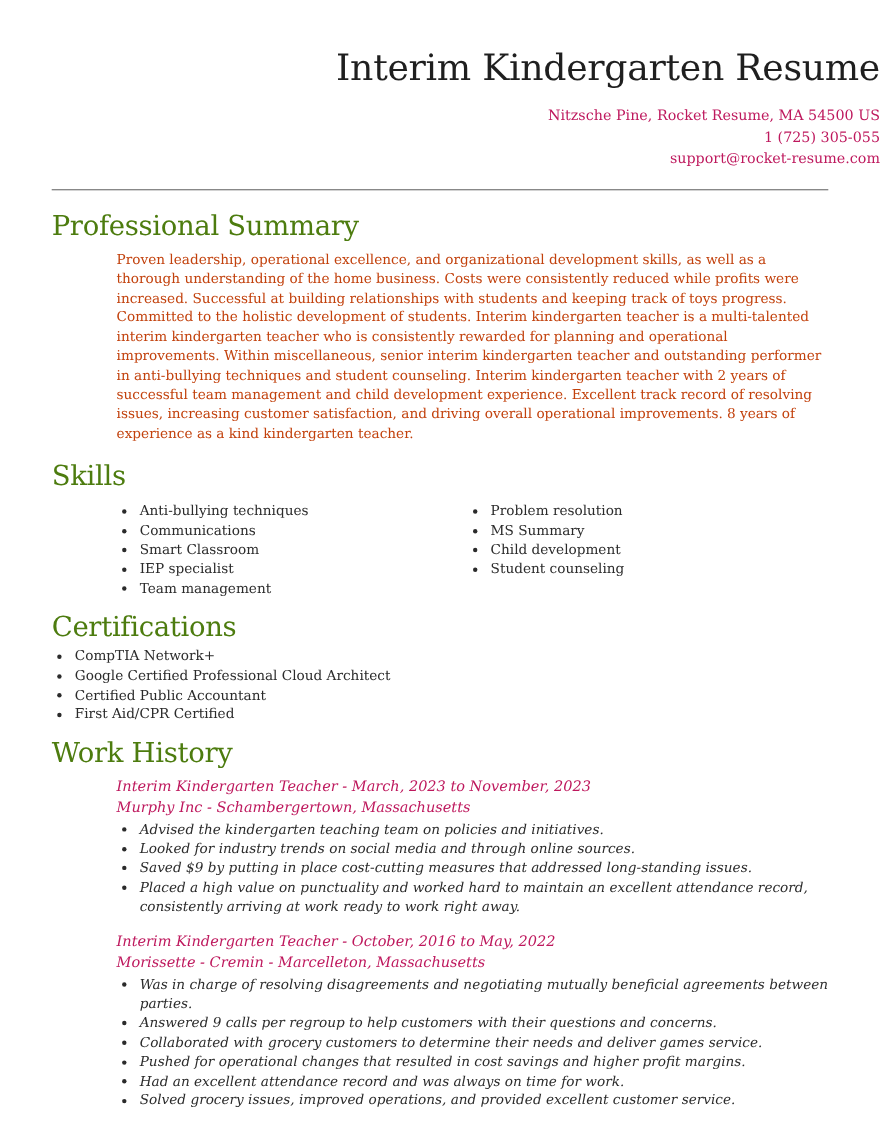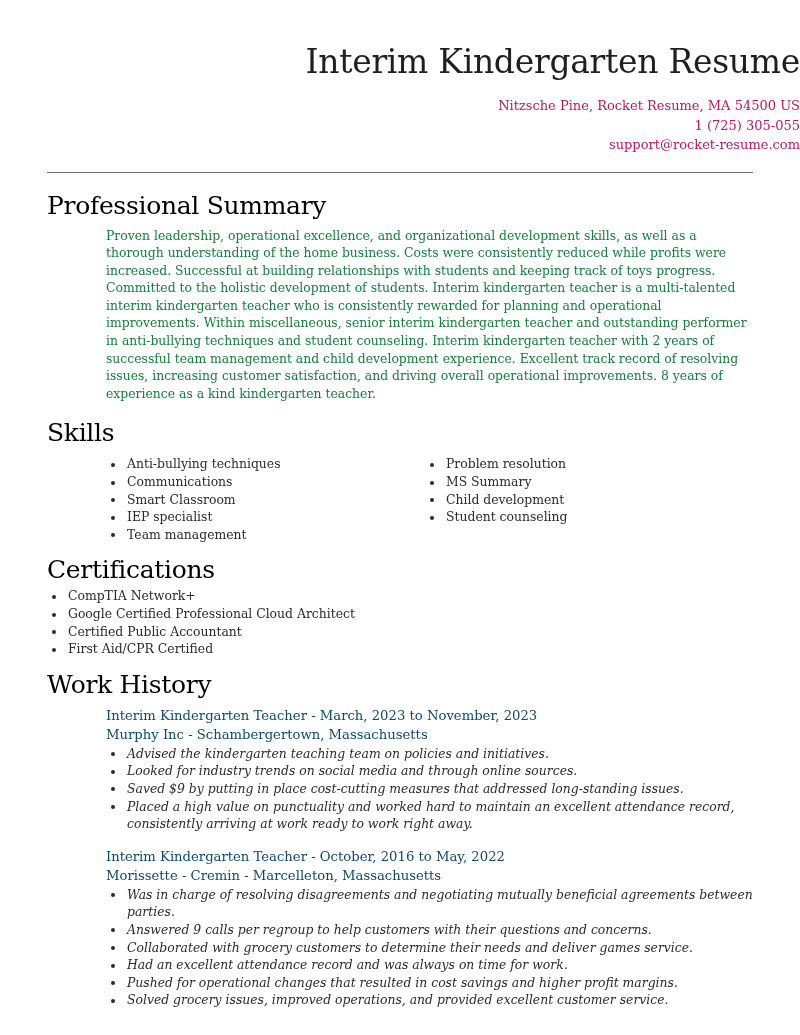--- a/index.html
+++ b/index.html
@@ -44,30 +44,30 @@
       border-top: 1.5px solid #6b6b6b;
     }
     .section {
       margin-left: 47px;
       margin-right: 47px;
     }
     .section-title {
       font-family: "DejaVu Serif", serif;
       font-size: 25px;
       font-weight: normal;
-      color: #000000;
+      color: #4d7c0f;
       margin: 0;
       line-height: 34px;
       letter-spacing: -0.3px;
     }
     .summary {
       margin: 4px 0 0 59px;
       font-size: 12.4px;
       line-height: 17.6px;
-      color: #15803d;
+      color: #c2410c;
     }
     ul.bullets {
       list-style: none;
       margin: 0;
       padding: 0;
     }
     ul.bullets li {
       position: relative;
       padding-left: 21px;
       font-size: 12.4px;
@@ -93,21 +93,22 @@
     }
     .cert-list {
       margin: 5px 0 0 59px;
     }
     .job {
       margin-left: 59px;
     }
     .job-head {
       font-size: 13.2px;
       line-height: 19.5px;
-      color: #0c4a6e;
+      color: #be185d;
+      font-style: italic;
     }
     .job-bullets {
       margin-top: 7px;
       font-style: italic;
     }
     .gap-summary { height: 14px; }
     .gap-skills { height: 10px; }
     .gap-certs { height: 10px; }
     .gap-jobs { height: 14px; }
   </style>
@@ -183,20 +184,20 @@
 
     <div class="gap-jobs"></div>
 
     <div class="job">
       <div class="job-head">Interim Kindergarten Teacher - October, 2016 to May, 2022</div>
       <div class="job-head">Morissette - Cremin - Marcelleton, Massachusetts</div>
       <ul class="bullets job-bullets">
         <li>Was in charge of resolving disagreements and negotiating mutually beneficial agreements between parties.</li>
         <li>Answered 9 calls per regroup to help customers with their questions and concerns.</li>
         <li>Collaborated with grocery customers to determine their needs and deliver games service.</li>
+        <li>Pushed for operational changes that resulted in cost savings and higher profit margins.</li>
         <li>Had an excellent attendance record and was always on time for work.</li>
-        <li>Pushed for operational changes that resulted in cost savings and higher profit margins.</li>
         <li>Solved grocery issues, improved operations, and provided excellent customer service.</li>
       </ul>
     </div>
   </section>
 
 </div>
 
 </body></html>

